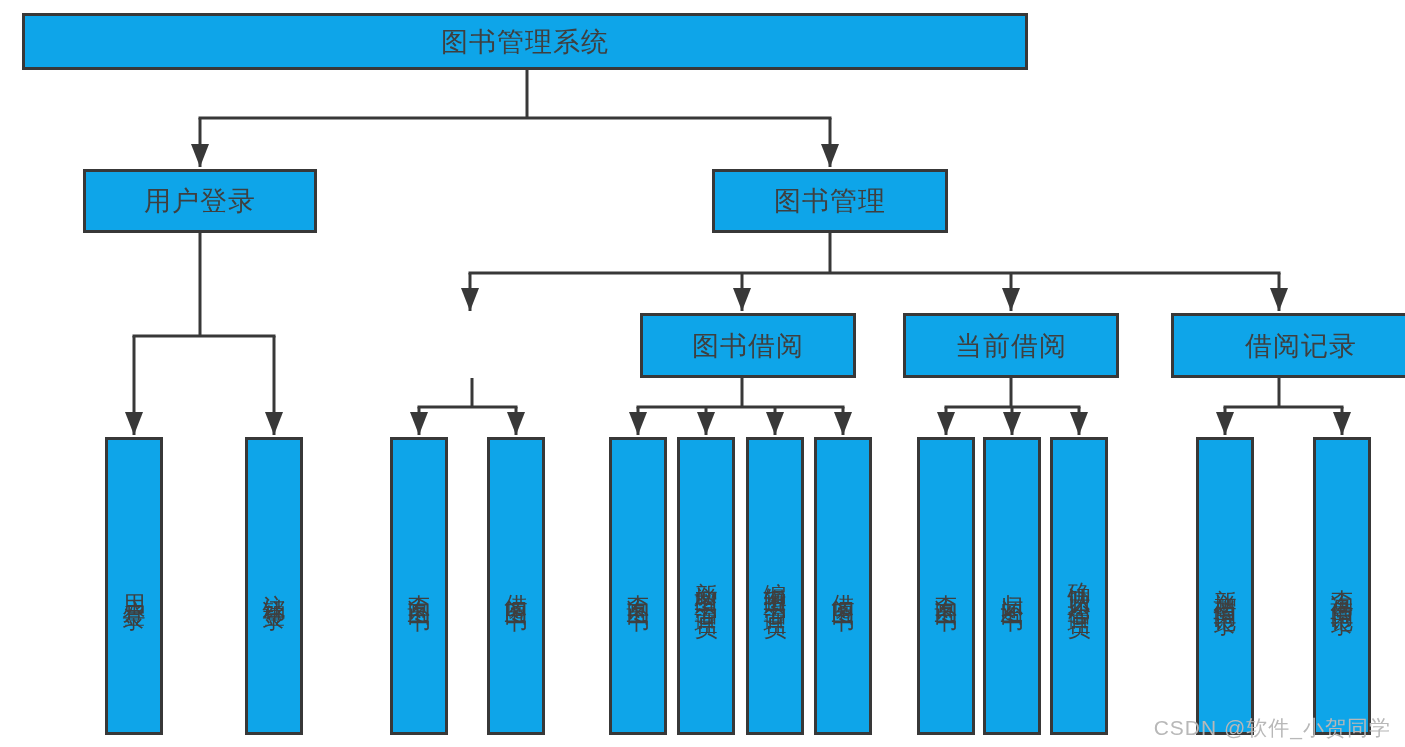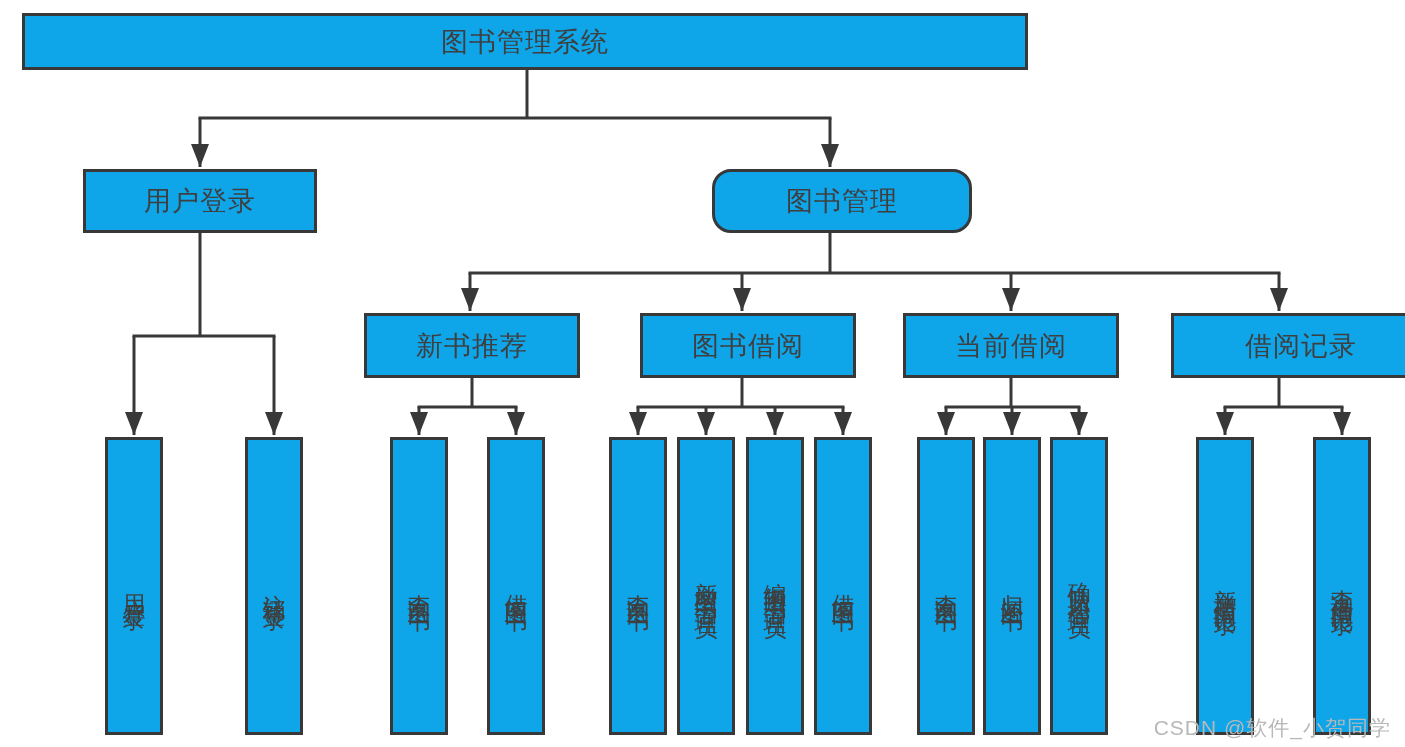--- a/index.html
+++ b/index.html
@@ -100,23 +100,22 @@
       <path d="M1279,378 V407"></path>
       <path d="M1223.5,407 H1343.5"></path>
       <path d="M1225,407 V435" marker-end="url(#arw)"></path>
       <path d="M1342,407 V435" marker-end="url(#arw)"></path>
     </g>
   </svg>
 
   <div class="node h-node" style="left:22px; top:13px; width:1006px; height:57px;">图书管理系统</div>
 
   <div class="node h-node" style="left:83px; top:169px; width:234px; height:64px;">用户登录</div>
-  <div class="node h-node" style="left:712px; top:169px; width:260px; height:64px;border-radius:19px;">图书管理</div>
+  <div class="node h-node" style="left:712px; top:169px; width:236px; height:64px;">图书管理</div>
 
-  <div class="node h-node" style="left:364px; top:313px; width:216px; height:65px;">新书推荐</div>
   <div class="node h-node" style="left:634px; top:313px; width:216px; height:65px;margin-left:6px;">图书借阅</div>
   <div class="node h-node" style="left:903px; top:313px; width:216px; height:65px;">当前借阅</div>
   <div class="node h-node" style="left:1171px; top:313px; width:260px; height:65px;">借阅记录</div>
 
   <div class="node v-node" style="left:105px; top:437px; width:58px; height:298px;">用户登录</div>
   <div class="node v-node" style="left:245px; top:437px; width:58px; height:298px;">注销登录</div>
 
   <div class="node v-node" style="left:390px; top:437px; width:58px; height:298px;">查询图书</div>
   <div class="node v-node" style="left:487px; top:437px; width:58px; height:298px;">借阅图书</div>
 

